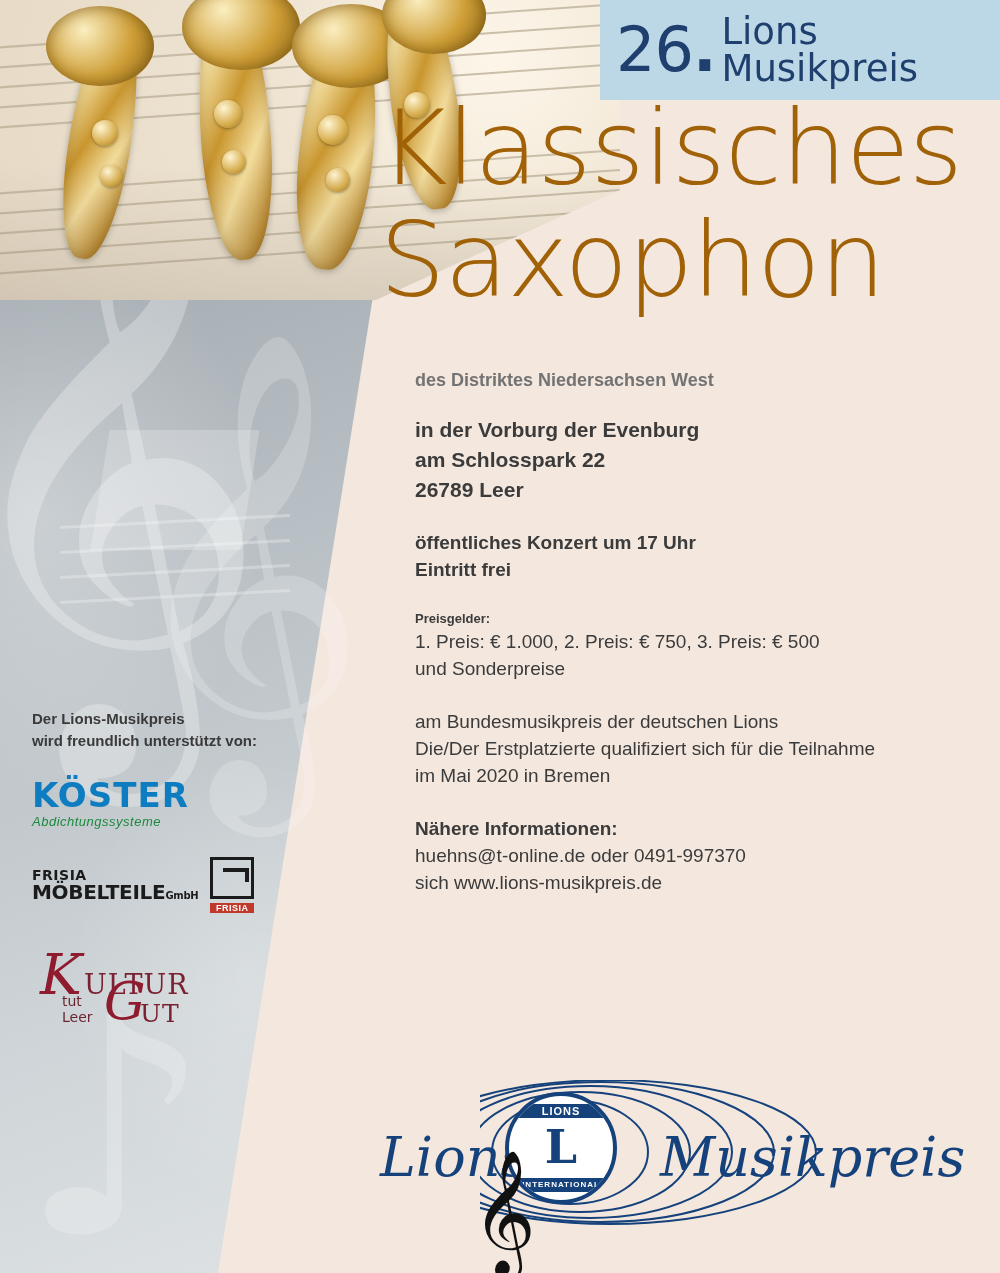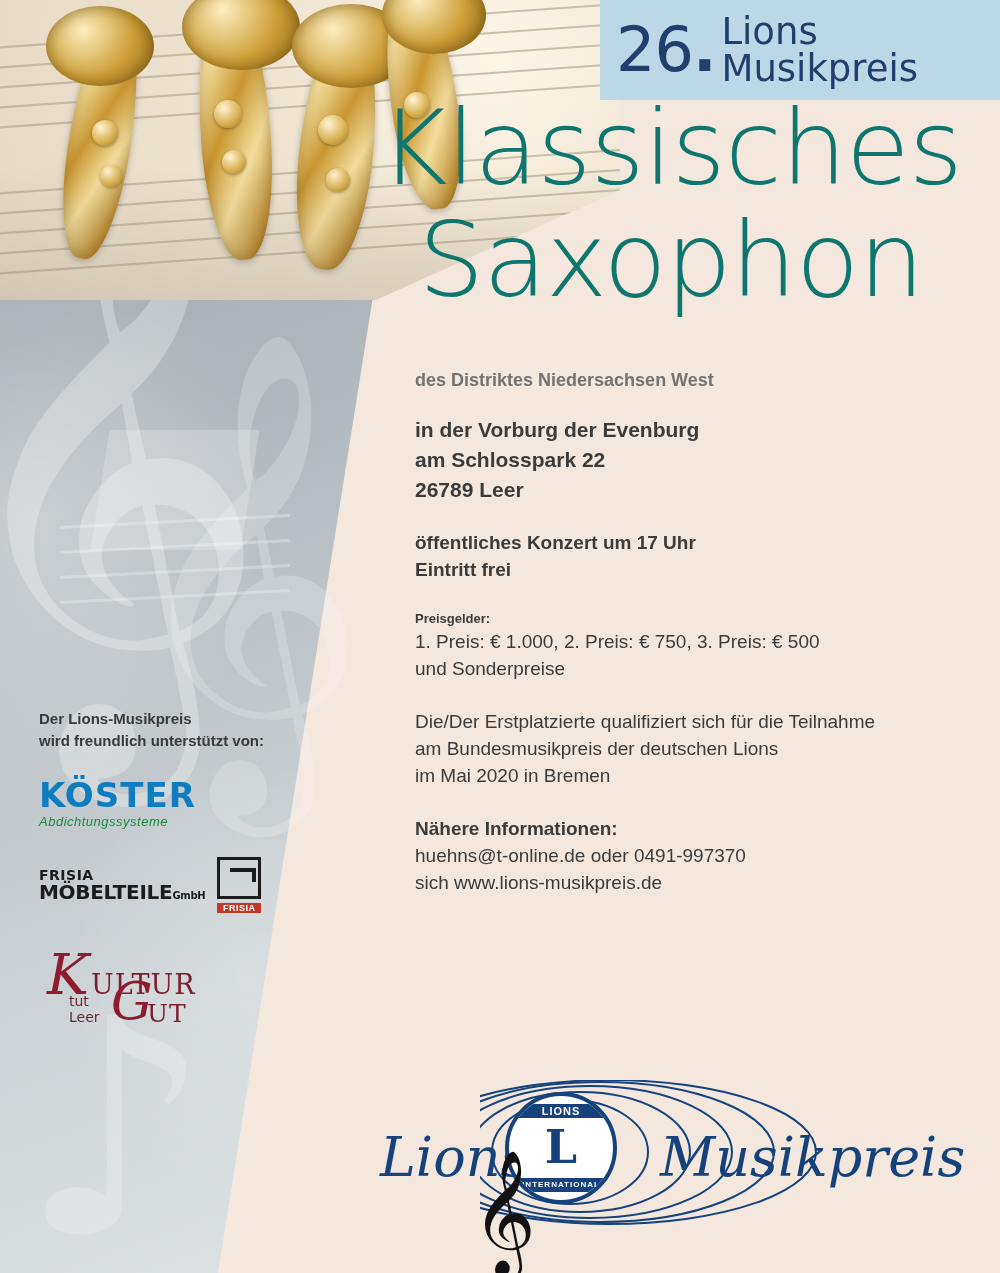--- a/index.html
+++ b/index.html
@@ -147,22 +147,22 @@
     font-weight: 400;
     font-family: "DejaVu Sans", sans-serif;
   }
   .header-words div { white-space: nowrap; }
 
   
   .title-block {
     position: absolute;
     right: 38px;
     top: 92px;
-    text-align: center;
-    color: #0f766e;
+    text-align: left;
+    color: #a16207;
     font-family: "DejaVu Sans", sans-serif;
     font-weight: 300;
     font-size: 104px;
     line-height: 1.08;
     letter-spacing: -1px;
   }
 
   
   .content {
     position: absolute;
@@ -184,21 +184,21 @@
   .date { font-size: 19px; font-weight: bold; }
   .prizes-head { font-size: 13px; font-weight: bold; }
   .prizes-body { font-size: 19px; }
   .qualify { font-size: 19px; }
   .info-head { font-size: 19px; font-weight: bold; }
   .info-body { font-size: 19px; }
 
   
   .sponsors {
     position: absolute;
-    left: 39px;
+    left: 32px;
     top: 708px;
     width: 260px;
   }
   .sponsor-intro {
     font-size: 15px;
     color: #3a3a3a;
     line-height: 1.45;
     margin-bottom: 26px;
     font-weight: 600;
   }
@@ -463,22 +463,22 @@
       <div>Eintritt frei</div>
     </div>
 
     <div class="block">
       <div class="prizes-head">Preisgelder:</div>
       <div class="prizes-body">1. Preis: € 1.000, 2. Preis: € 750, 3. Preis: € 500</div>
       <div class="prizes-body">und Sonderpreise</div>
     </div>
 
     <div class="block qualify">
+      <div>am Bundesmusikpreis der deutschen Lions</div>
       <div>Die/Der Erstplatzierte qualifiziert sich für die Teilnahme</div>
-      <div>am Bundesmusikpreis der deutschen Lions</div>
       <div>im Mai 2020 in Bremen</div>
     </div>
 
     <div class="block">
       <div class="info-head">Nähere Informationen:</div>
       <div class="info-body">huehns@t-online.de oder 0491-997370</div>
       <div class="info-body">sich www.lions-musikpreis.de</div>
     </div>
   </div>
 

